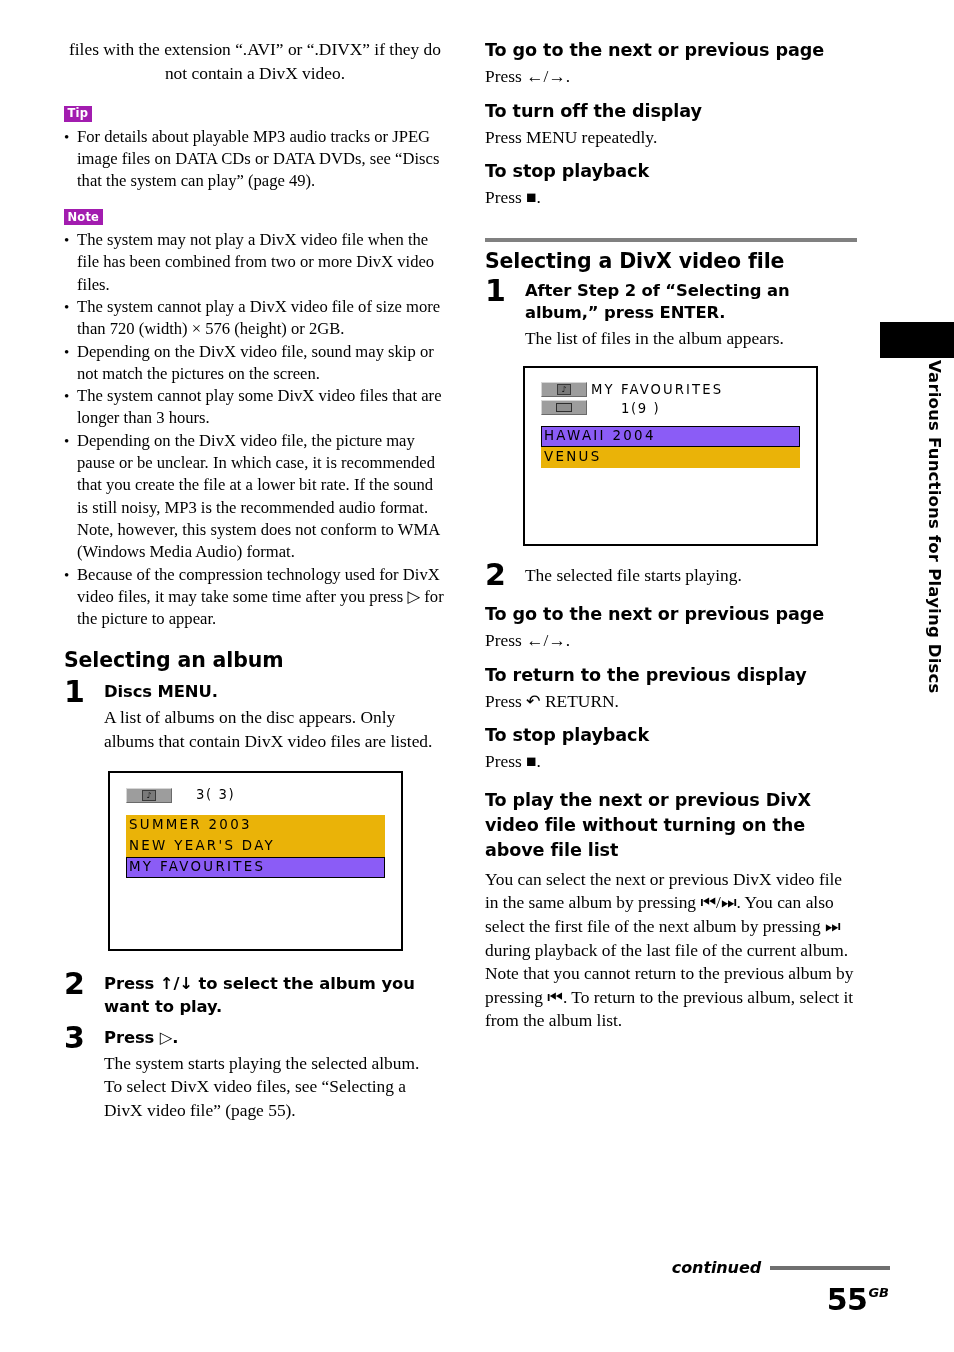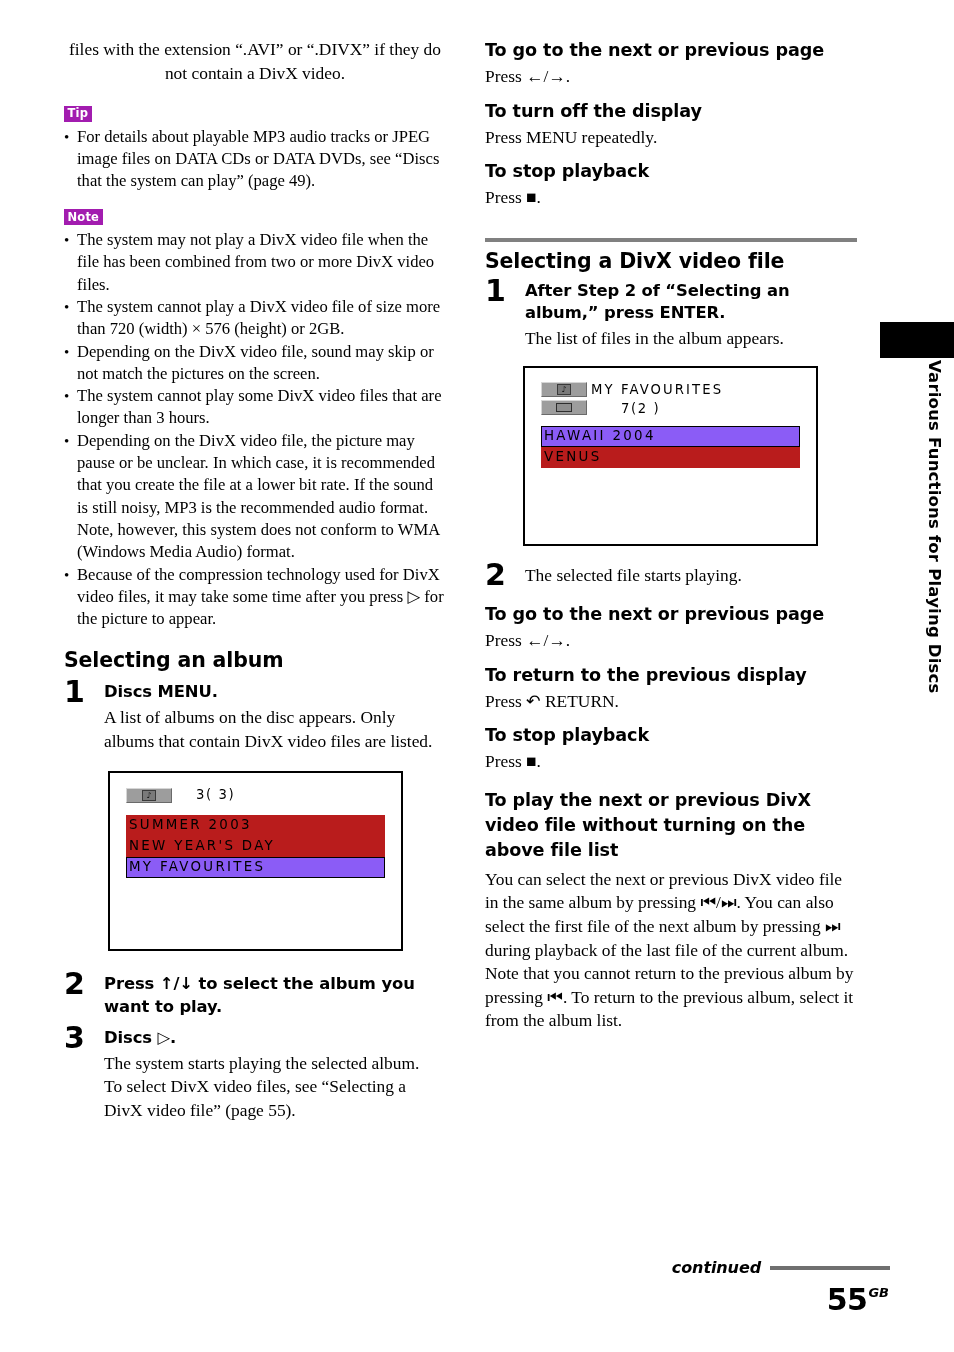--- a/index.html
+++ b/index.html
@@ -156,21 +156,21 @@
     white-space: pre;
   }
   .osd-list { margin-top: 12px; }
   .osd-row {
     font-family: "DejaVu Sans", sans-serif;
     font-size: 13.4px;
     line-height: 16px;
     letter-spacing: 2.3px;
     white-space: pre;
     padding: 1px 2px 2px 2px;
-    background: #b91c1c;
+    background: #eab308;
     border: 1px solid transparent;
   }
   .osd-row.sel {
     background: #8b5cf6;
     border: 1px solid #000;
   }
 
   
   .side-tab {
     position: absolute;
@@ -298,21 +298,21 @@
       </div>
     </div>
 
     <div class="step" style="margin-top:22px;">
       <span class="num">2</span>
       <div class="lead">Press ↑/↓ to select the album you want to play.</div>
     </div>
 
     <div class="step" style="margin-top:9px;">
       <span class="num">3</span>
-      <div class="lead">Discs ▷.</div>
+      <div class="lead">Press ▷.</div>
       <div class="desc" style="white-space:pre-line;">The system starts playing the selected album.
 To select DivX video files, see “Selecting a DivX video file” (page 55).</div>
     </div>
 
   </div>
 
   <div class="col-right">
 
     <h3 class="sub-head">To go to the next or previous page</h3>
     <p class="body-text" style="margin:2px 0 0 0;">Press ←/→.</p>
@@ -345,21 +345,21 @@
           <div style="display:flex; flex-direction:column; gap:3px;">
             <span class="osd-icon">
               <span class="glyph">♪</span>
             </span>
             <span class="osd-icon film">
               <span class="glyph"></span>
             </span>
           </div>
           <div style="display:flex; flex-direction:column; gap:4px;">
             <span class="osd-txt" style="margin-left:4px;">MY FAVOURITES</span>
-            <span class="osd-count" style="margin-left:34px;">7(2 )</span>
+            <span class="osd-count" style="margin-left:34px;">1(9 )</span>
           </div>
         </div>
         <div class="osd-list" style="margin-top:10px;">
           <div class="osd-row sel">HAWAII 2004</div>
           <div class="osd-row">VENUS</div>
         </div>
       </div>
     </div>
 
     <div class="step" style="margin-top:18px;">

